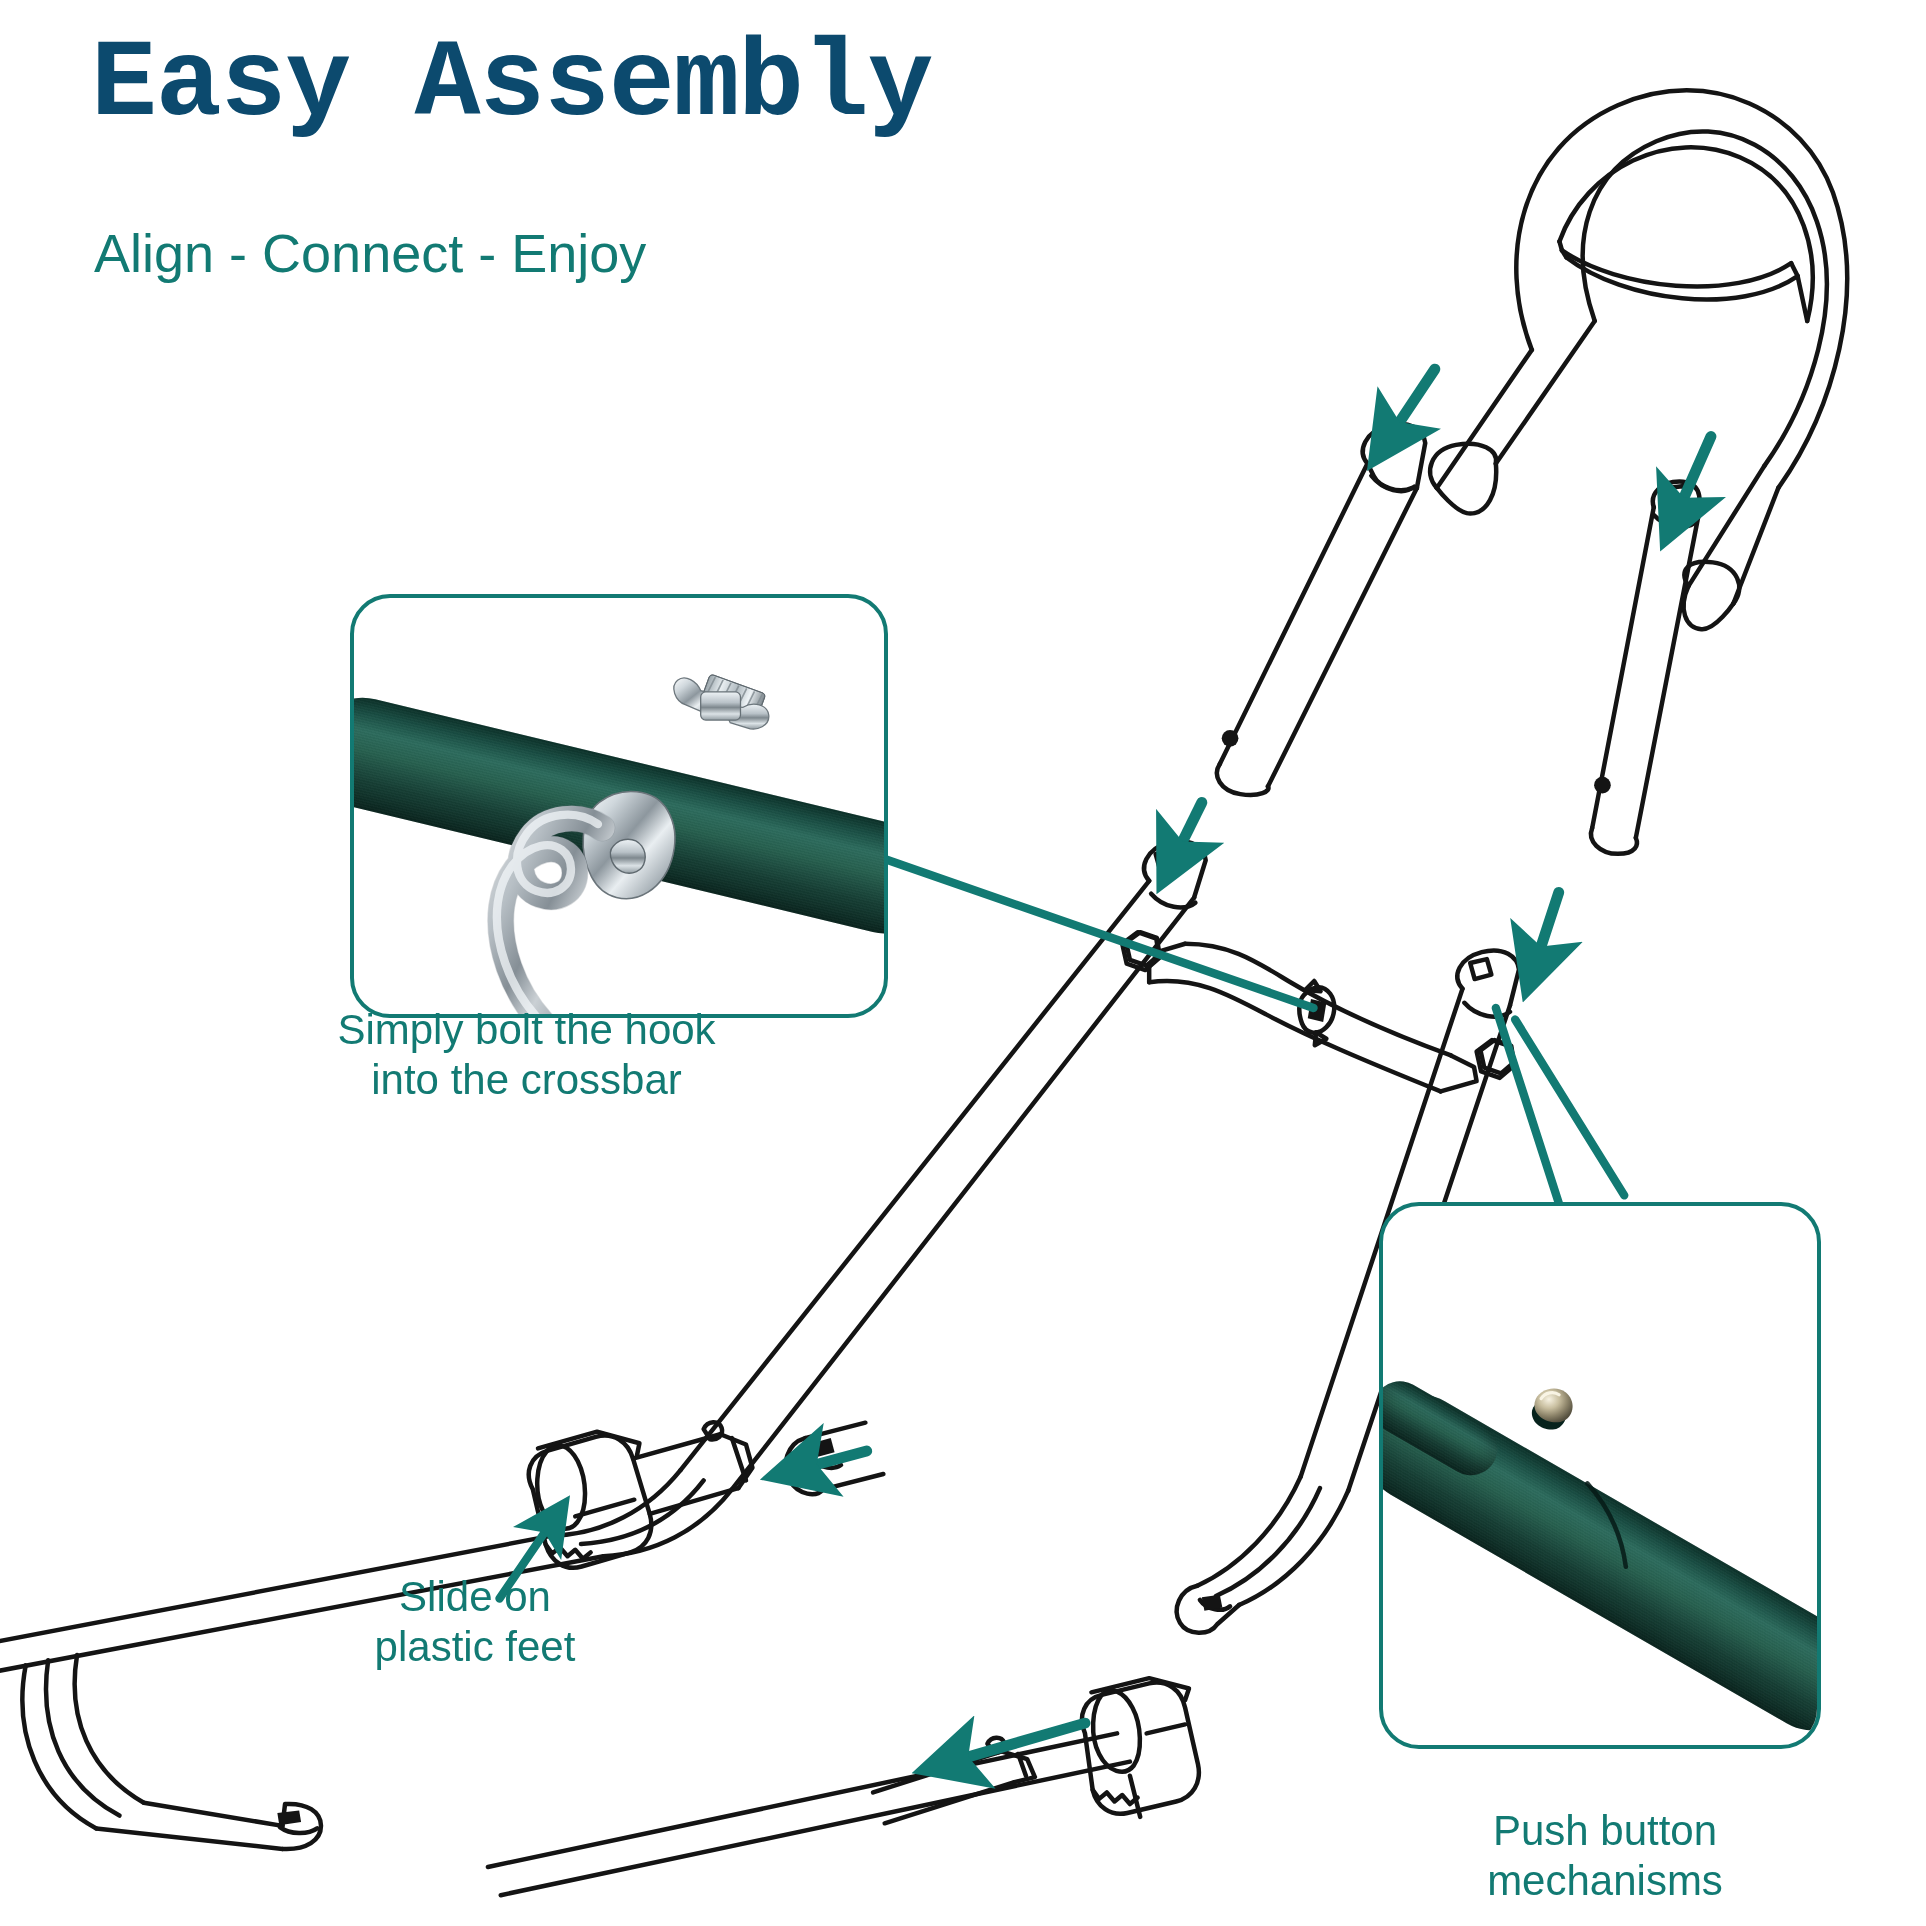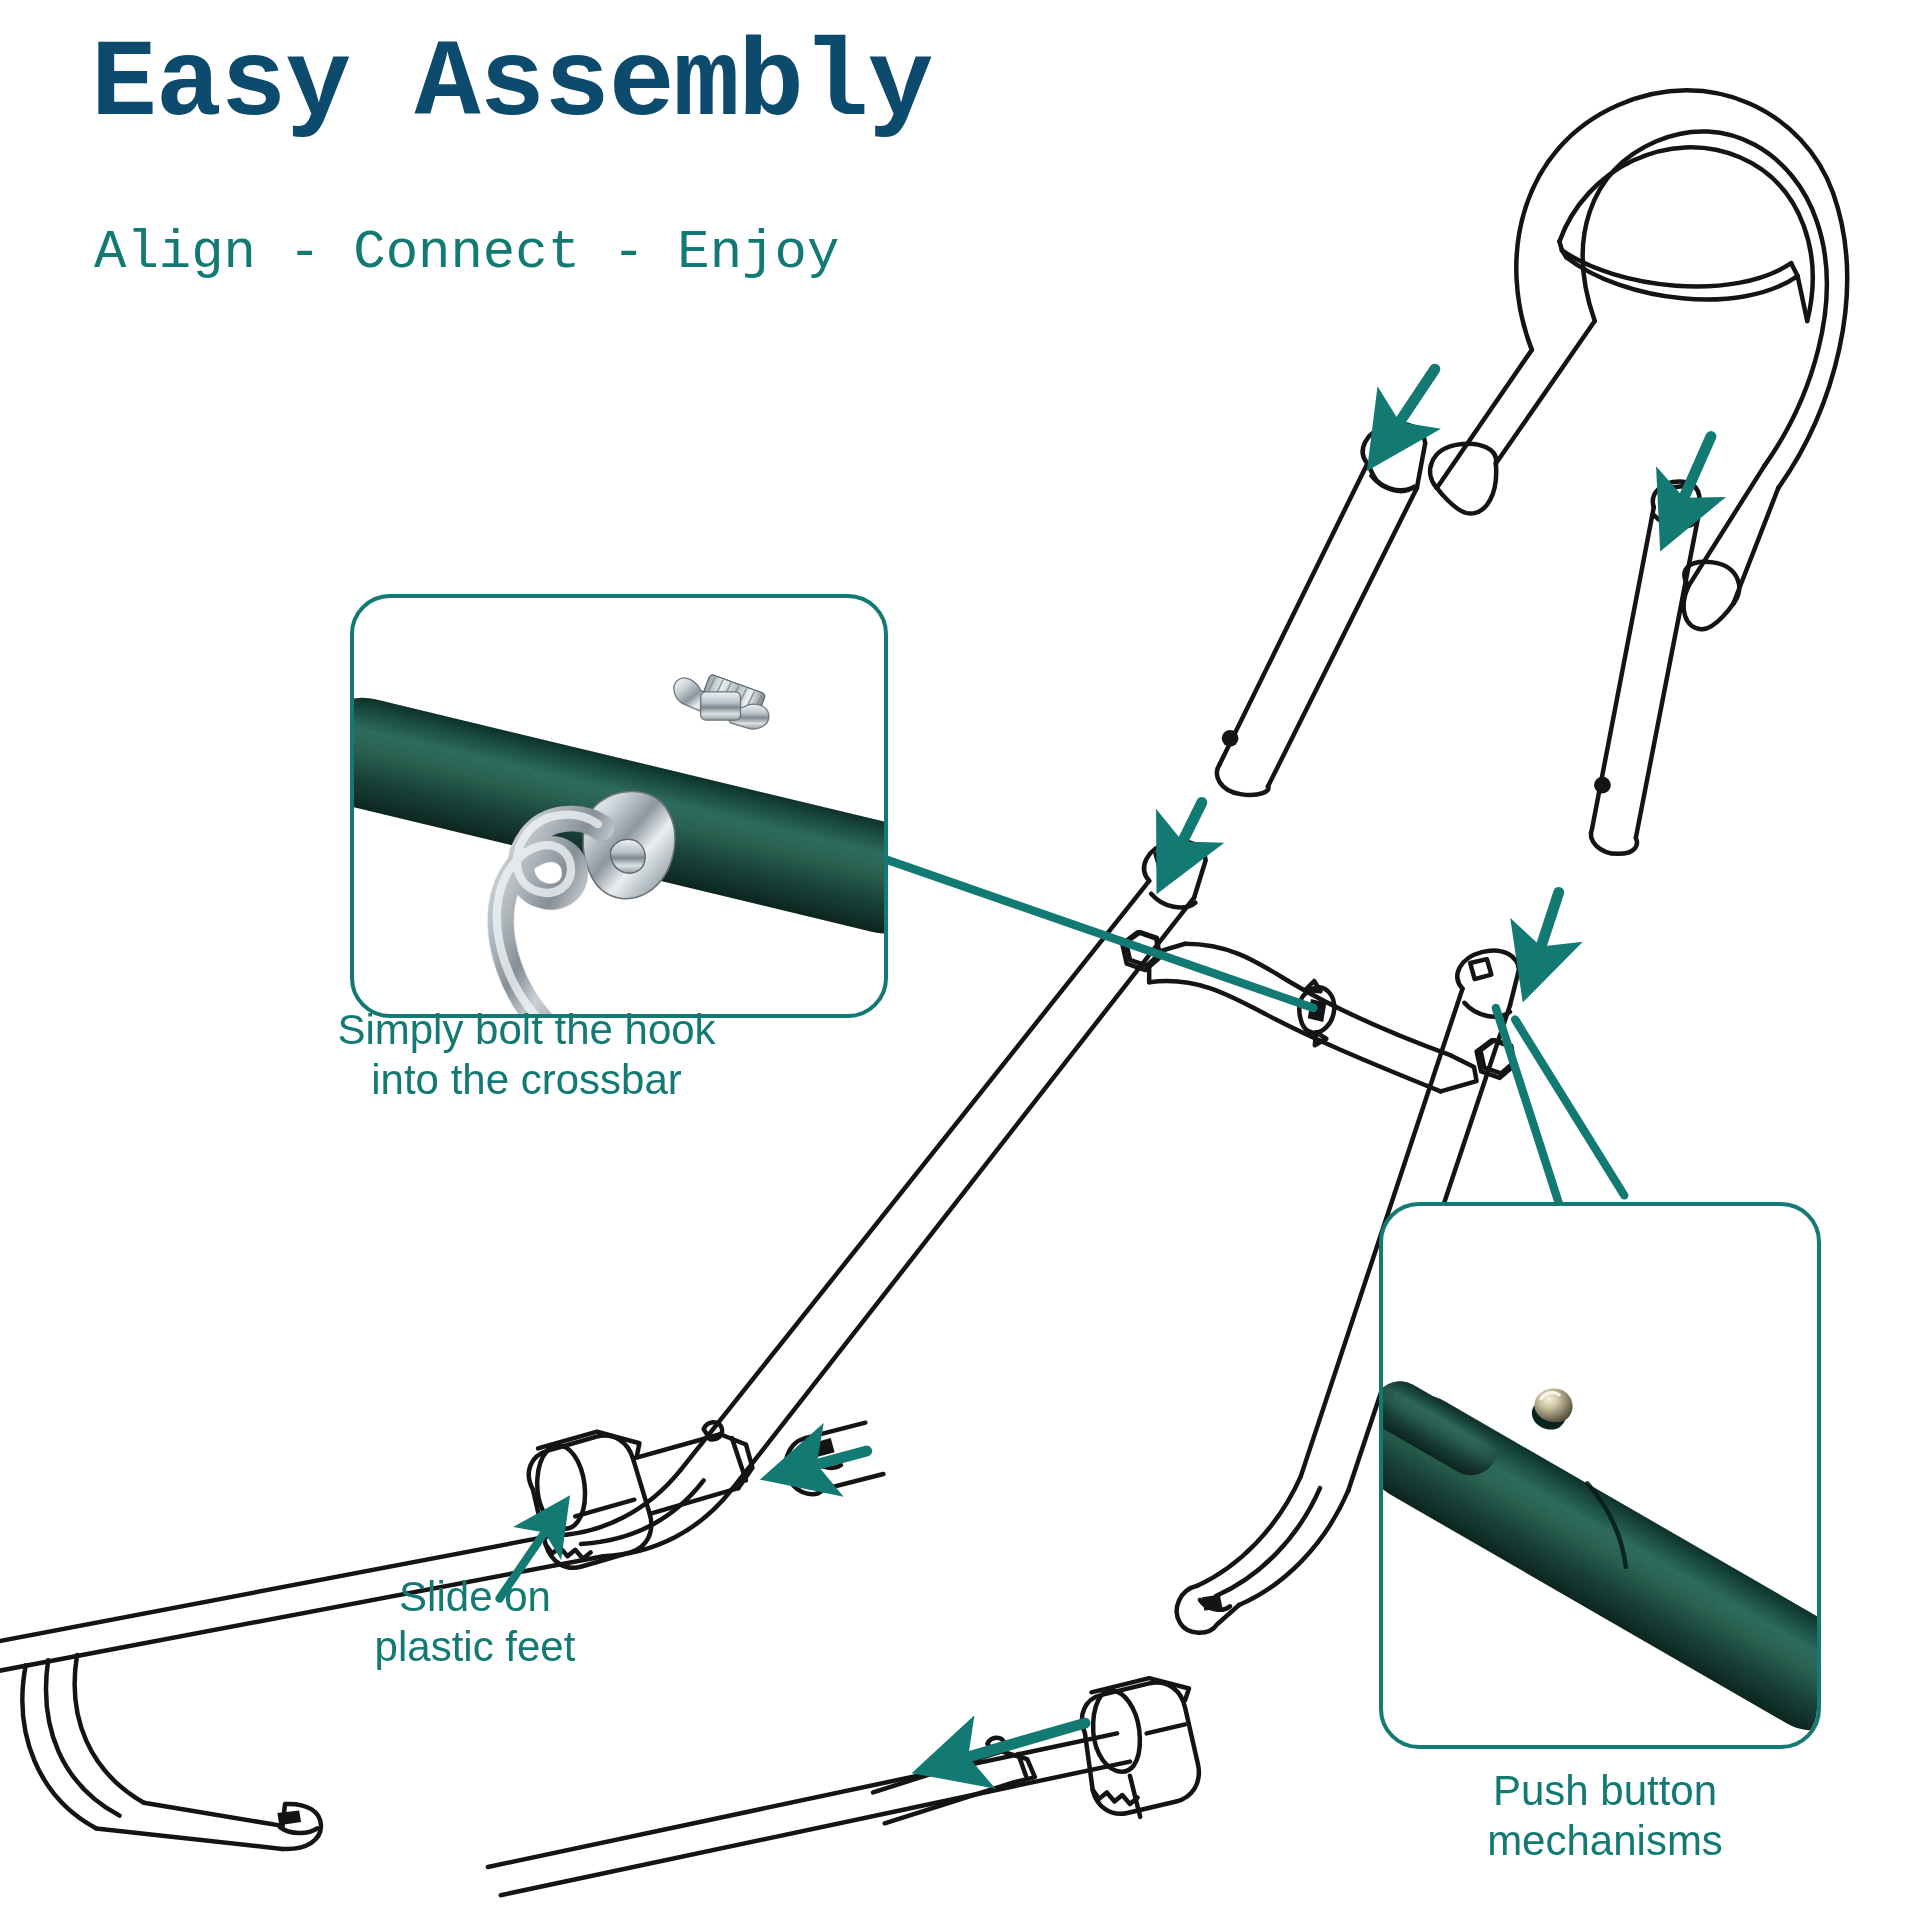--- a/index.html
+++ b/index.html
@@ -11,34 +11,34 @@
     position:absolute;left:91px;top:29.5px;
     font-size:110px;line-height:1.0;font-weight:bold;
     color:#0c4a6e;letter-spacing:-1.3px;
     font-family:Liberation Mono, monospace;
     white-space:nowrap;
   }
   .subheading{
     position:absolute;left:94px;top:226px;
     font-size:54px;line-height:1.0;font-weight:normal;
     color:#127A73;letter-spacing:0px;
-    font-family:Liberation Mono, monospace;
+    font-family:Liberation Sans, sans-serif;
     white-space:nowrap;
   }
   .caption{
     position:absolute;
     color:#127A73;
     font-size:42px;line-height:1.18;
     font-family:"Liberation Sans",sans-serif;
     text-align:center;
     white-space:pre-line;
   }
   #caption-hook{left:302px;top:1005px;width:449px;}
   #caption-feet{left:308px;top:1572px;width:334px;}
-  #caption-push{left:1406px;top:1766px;width:398px;}
+  #caption-push{left:1406px;top:1806px;width:398px;}
 
   
   .callout{
     position:absolute;
     border:4.5px solid #127A73;
     border-radius:40px;
     background:#ffffff;
     overflow:hidden;
     box-sizing:border-box;
   }

